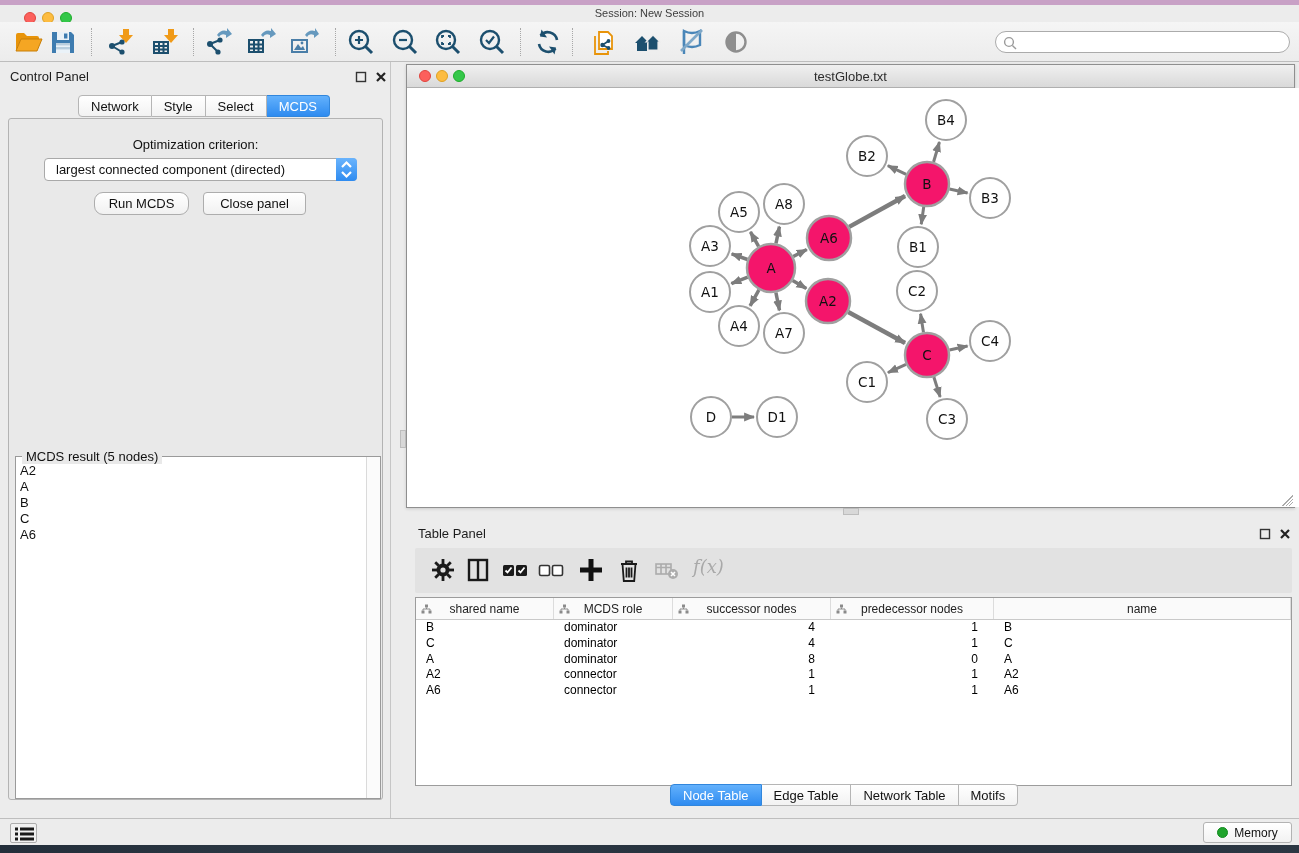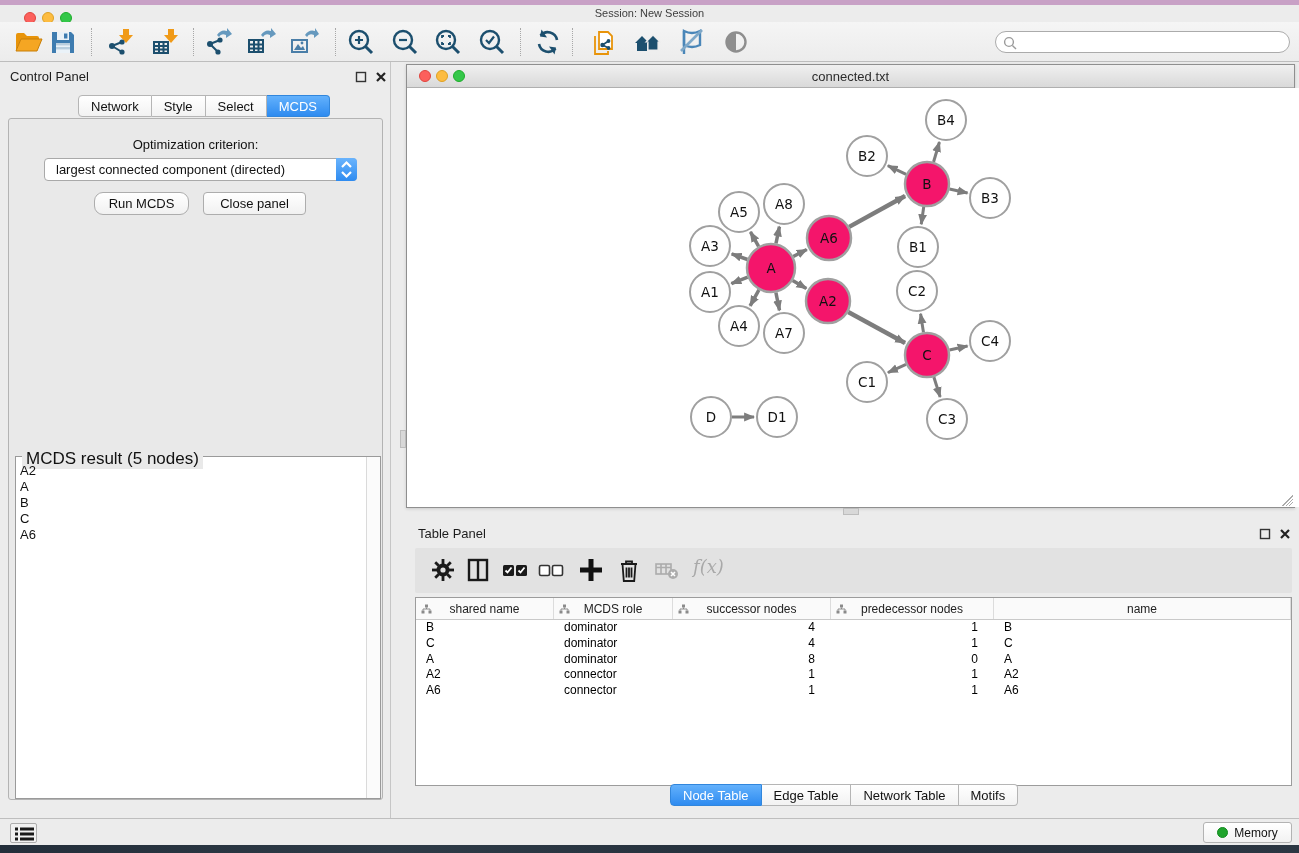--- a/index.html
+++ b/index.html
@@ -61,21 +61,21 @@
   #criterion-select .stepper { position:absolute; right:-1px; top:-1px; width:21px; height:23px;
     background:linear-gradient(#6AB4FD,#2E8BF0); border-radius:0 4px 4px 0; }
   .cp-btn { position:absolute; top:73px; height:23px; background:linear-gradient(#FFFFFF,#F1F1F1);
     border:1px solid #ADADAD; border-radius:4px; font-size:13px; color:#111; text-align:center; line-height:21px; }
   #run-btn { left:85px; width:95px;border-radius:9px; }
   #closepanel-btn { left:194px; width:103px; }
 
   #mcds-fieldset { position:absolute; left:6px; top:337px; width:366px; height:343px;
     border:1px solid #9A9A9A; background:#fff; }
   #mcds-legend { position:absolute; left:6px; top:-8px; background:#E9E9E9; padding:0 4px;
-    font-size:17px; color:#111; }
+    font-size:13px; color:#111; }
   #mcds-list { position:absolute; left:0; top:6px; bottom:0; right:14px; overflow:hidden; }
   .mcds-item { font-size:13px; color:#111; line-height:16px; padding-left:4px; }
   #mcds-scroll { position:absolute; top:0; right:0; bottom:0; width:14px; background:#FBFBFB;
     border-left:1px solid #DADADA; }
 
   
   #net-window { left:406px; top:64px; width:889px; height:444px; background:#fff;
     border:1px solid #8F8F8F; box-shadow:0 1px 3px rgba(0,0,0,0.15); }
   #net-titlebar { position:absolute; left:0; top:0; width:100%; height:23px;
     background:linear-gradient(#F0F0F0,#D9D9D9); border-bottom:1px solid #AFAFAF; }
@@ -298,21 +298,21 @@
       <div id="mcds-scroll"></div>
     </div>
   </div>
 </div>
 
 <div class="abs" id="net-window">
   <div id="net-titlebar">
     <div class="light red" style="left:12px"></div>
     <div class="light yellow" style="left:29px"></div>
     <div class="light green" style="left:46px"></div>
-    <div class="title">connected.txt</div>
+    <div class="title">testGlobe.txt</div>
   </div>
   <div id="net-canvas"><svg width="887" height="419">
         <defs>
           <marker id="arrow" viewBox="0 0 10 8" refX="9" refY="4" markerWidth="11" markerHeight="9.5" orient="auto" markerUnits="userSpaceOnUse">
             <path d="M0 0 L10 4 L0 8 Z" fill="#7D7D7D"></path>
           </marker>
         </defs>
         <line x1="351.59652654107913" y1="158.29392144688853" x2="343.4111955822072" y2="143.96959226886256" stroke="#7D7D7D" stroke-width="3.5" marker-end="url(#arrow)"></line>
         <line x1="368.9764981072526" y1="155.50031701044867" x2="372.4216217413276" y2="138.53970835038723" stroke="#7D7D7D" stroke-width="3.5" marker-end="url(#arrow)"></line>
         <line x1="340.48273334008843" y1="171.51836284396632" x2="324.6358853271187" y2="165.803106183551" stroke="#7D7D7D" stroke-width="3.5" marker-end="url(#arrow)"></line>

